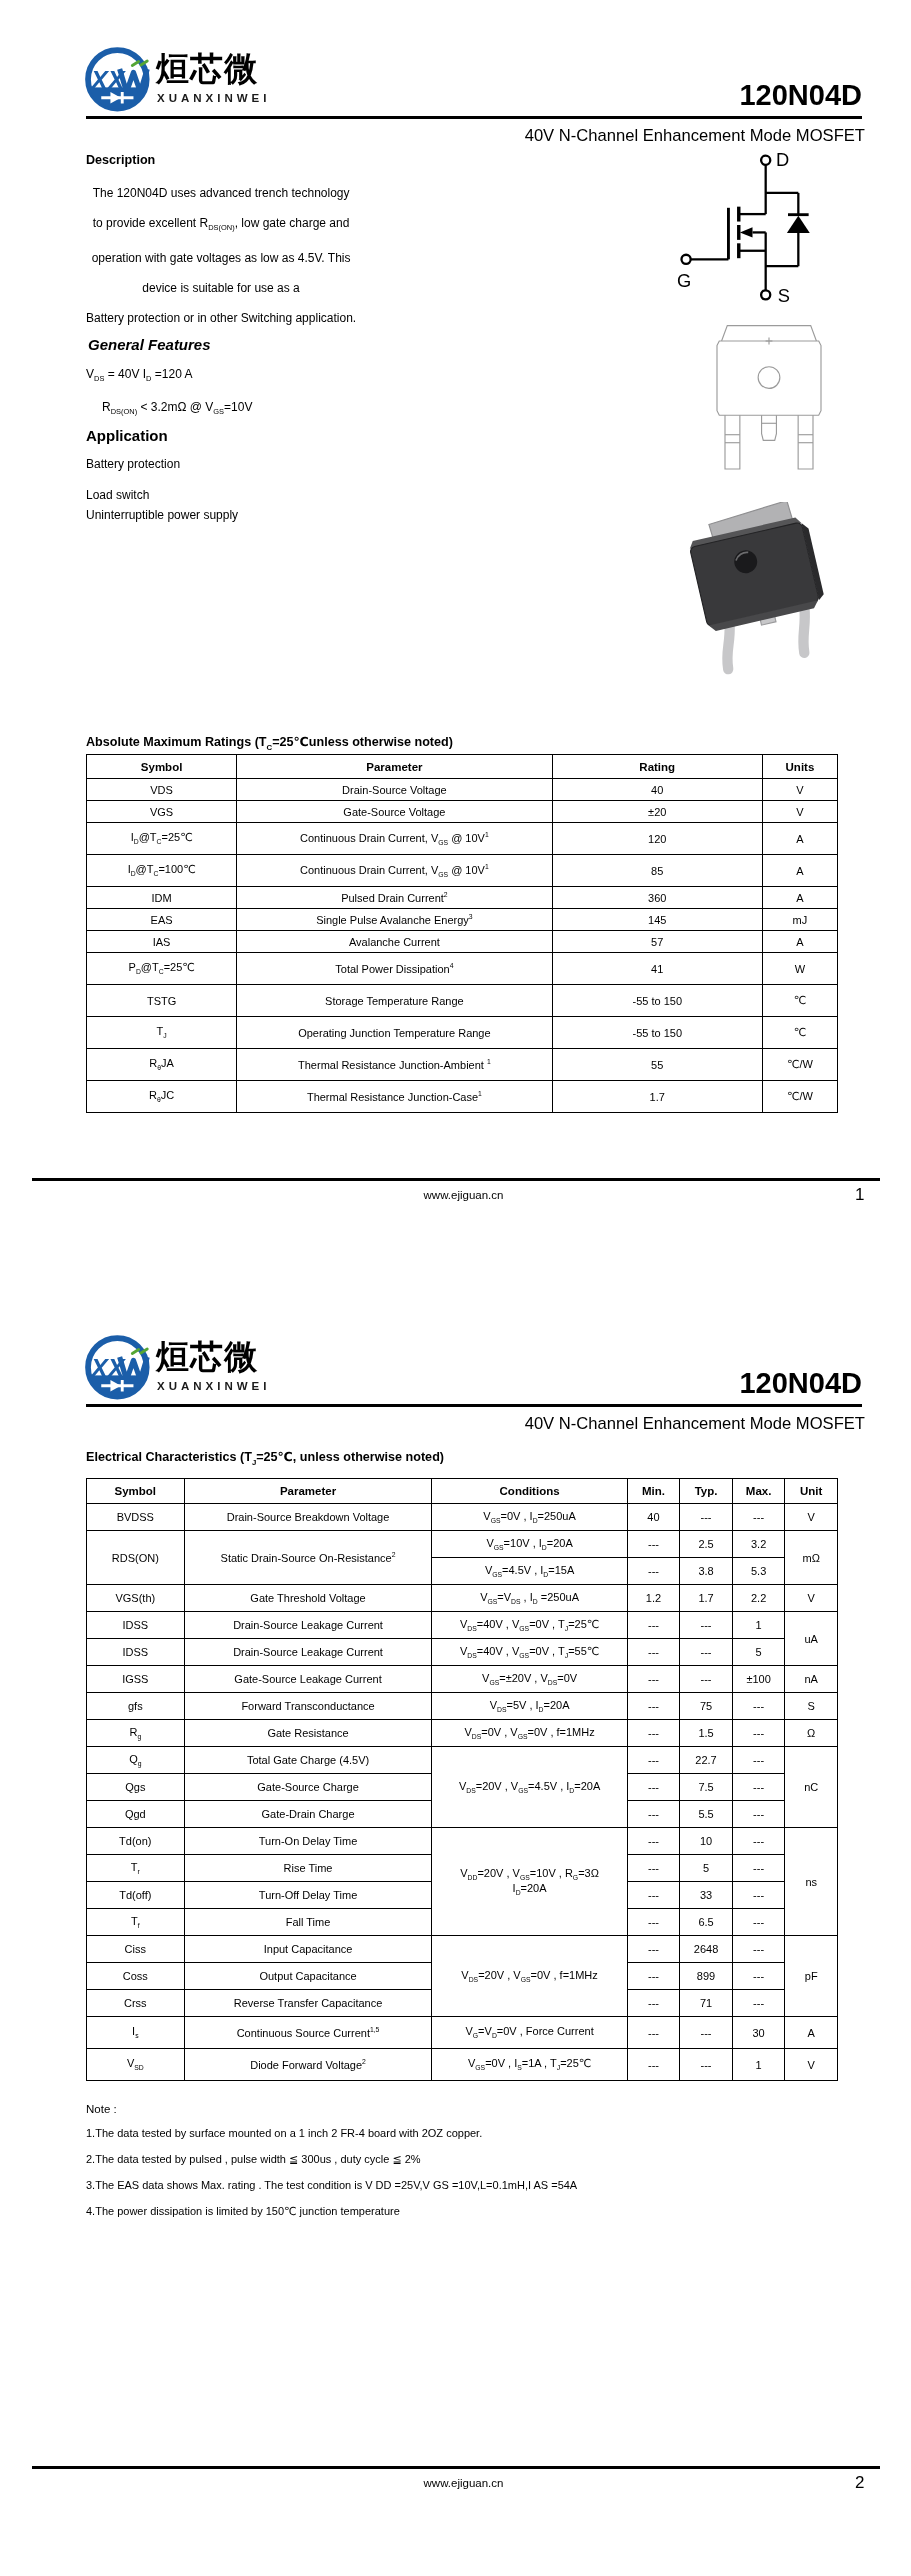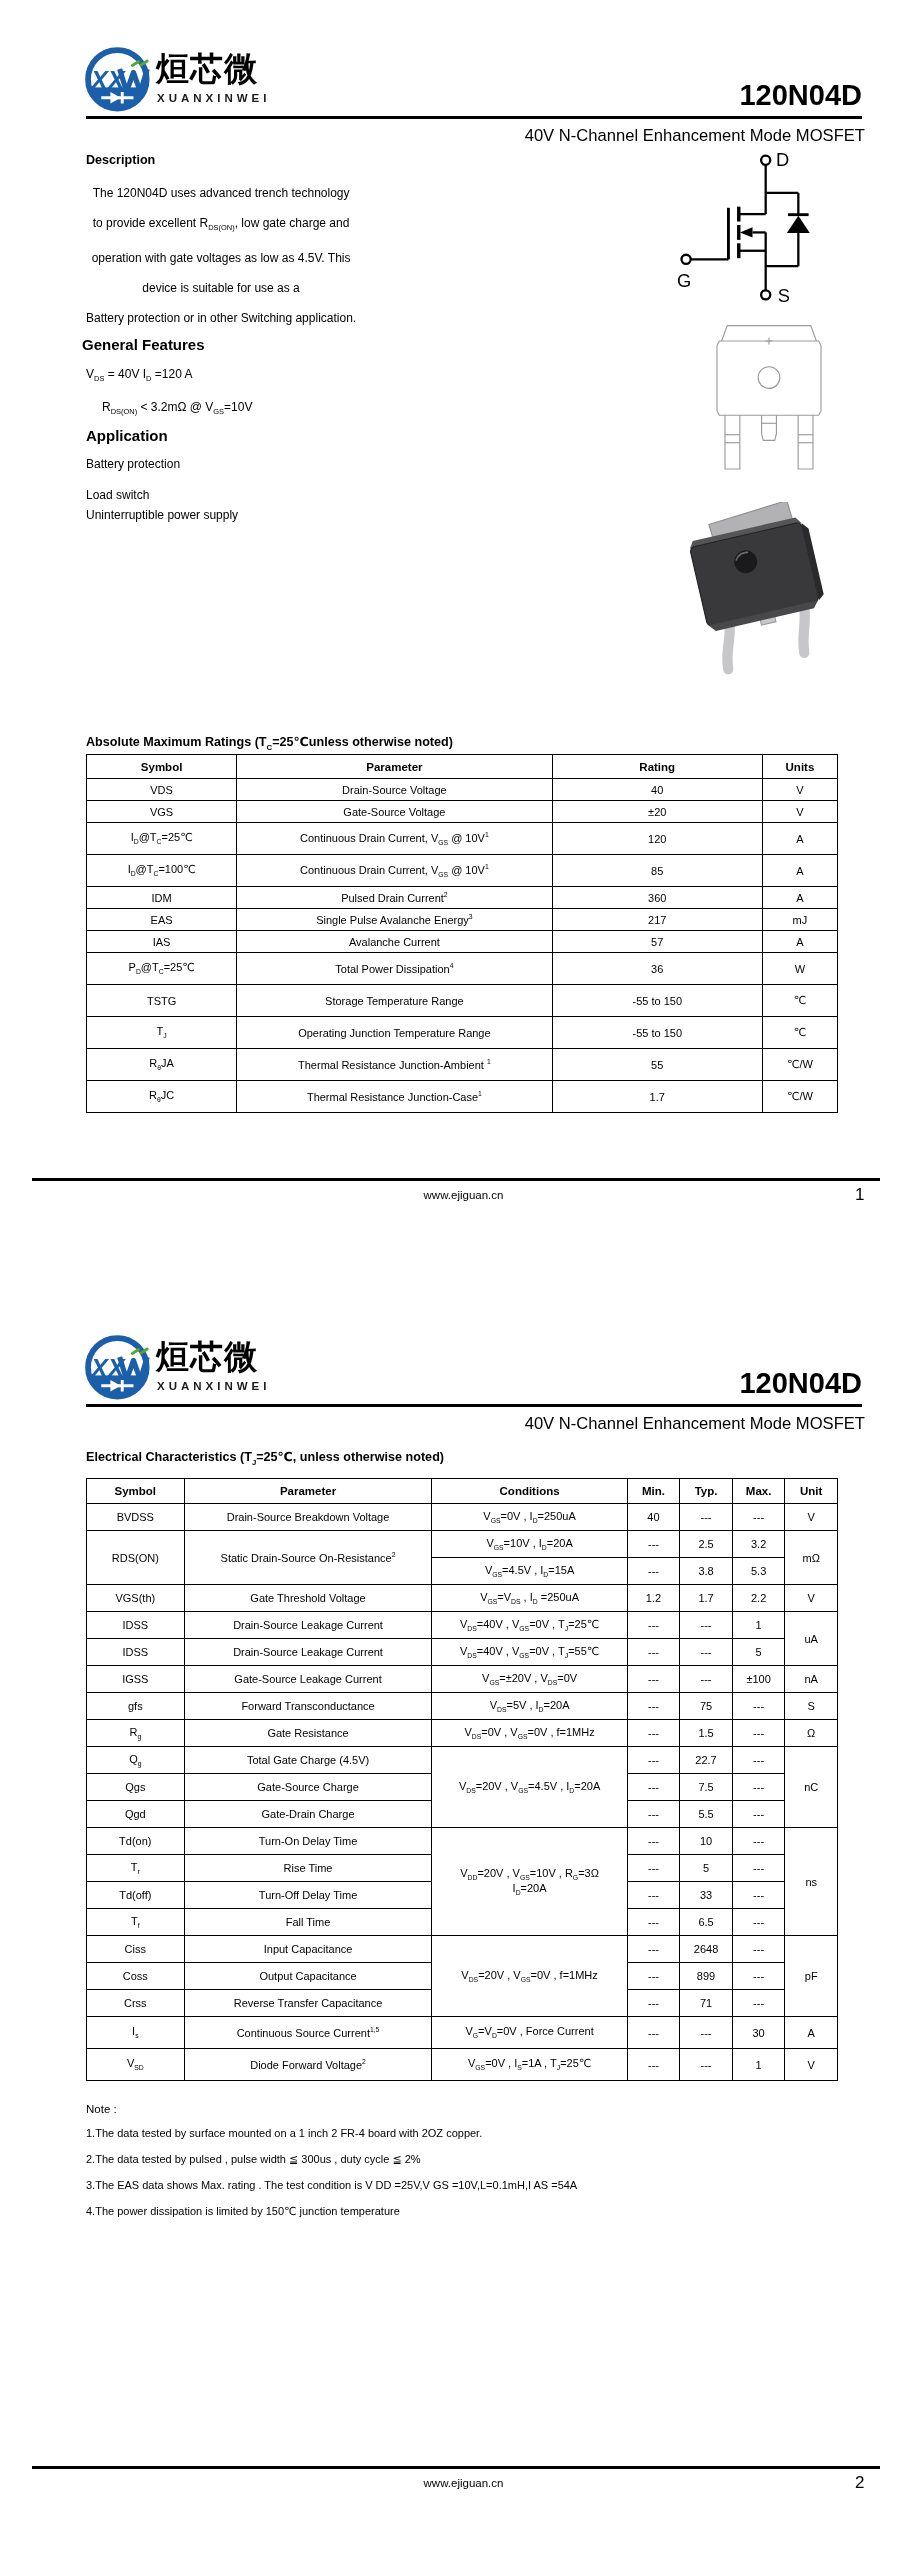--- a/index.html
+++ b/index.html
@@ -65,21 +65,21 @@
 
     <div class="abs h-small" style="left:86px;top:153px;">Description</div>
     <div class="abs" style="left:86px;top:178px;">
         <div class="desc-line">The  120N04D   uses advanced trench technology</div>
         <div class="desc-line">to provide excellent R<sub>DS(ON)</sub>, low gate charge and</div>
         <div class="desc-line">operation with gate voltages as low as 4.5V. This</div>
         <div class="desc-line">device is suitable for use as a</div>
         <div class="desc-line">Battery protection or in other Switching application.</div>
       </div>
 
-    <div class="abs h-sec" style="left:82px;top:336px;">General Features</div>
+    <div class="abs h-sec" style="left:88px;top:336px;font-style:italic;">General Features</div>
     <div class="abs body-line" style="left:86px;top:367px;">V<sub>DS</sub> = 40V  I<sub>D</sub> =120 A</div>
     <div class="abs body-line" style="left:86px;top:400px;margin-left:16px;">R<sub>DS(ON)</sub> &lt; 3.2mΩ @ V<sub>GS</sub>=10V</div>
 
     <div class="abs h-sec" style="left:86px;top:427px;">Application</div>
     <div class="abs body-line" style="left:86px;top:457px;">Battery protection</div>
     <div class="abs body-line" style="left:86px;top:488px;">Load switch</div>
     <div class="abs body-line" style="left:86px;top:508px;">Uninterruptible power supply</div>
 
     <svg class="abs" style="left:654px;top:147px;" width="189" height="172" viewBox="0 0 330 300">
       <g stroke="#000" stroke-width="4" fill="none">
@@ -187,33 +187,33 @@
           </tr>
           <tr style="height: 22px;">
             <td>IDM</td>
             <td>Pulsed Drain Current<sup>2</sup></td>
             <td>360</td>
             <td>A</td>
           </tr>
           <tr style="height: 22px;">
             <td>EAS</td>
             <td>Single Pulse Avalanche Energy<sup>3</sup></td>
-            <td>217</td>
+            <td>145</td>
             <td>mJ</td>
           </tr>
           <tr style="height: 22px;">
             <td>IAS</td>
             <td>Avalanche Current</td>
             <td>57</td>
             <td>A</td>
           </tr>
           <tr style="height: 32px;">
             <td>P<sub>D</sub>@T<sub>C</sub>=25℃</td>
             <td>Total Power Dissipation<sup>4</sup></td>
-            <td>36</td>
+            <td>41</td>
             <td>W</td>
           </tr>
           <tr style="height: 32px;">
             <td>TSTG</td>
             <td>Storage Temperature Range</td>
             <td>-55 to 150</td>
             <td>℃</td>
           </tr>
           <tr style="height: 32px;">
             <td>T<sub>J</sub></td>

